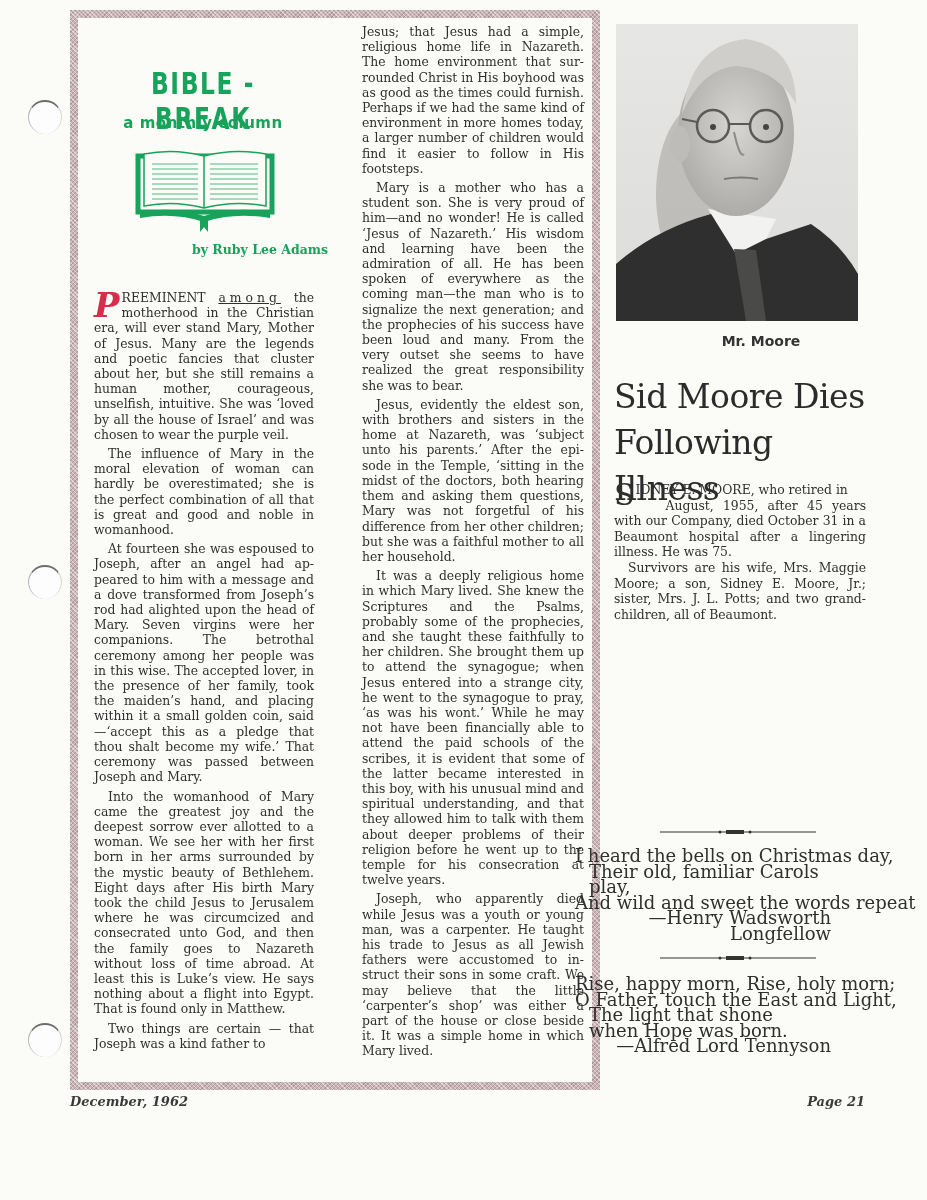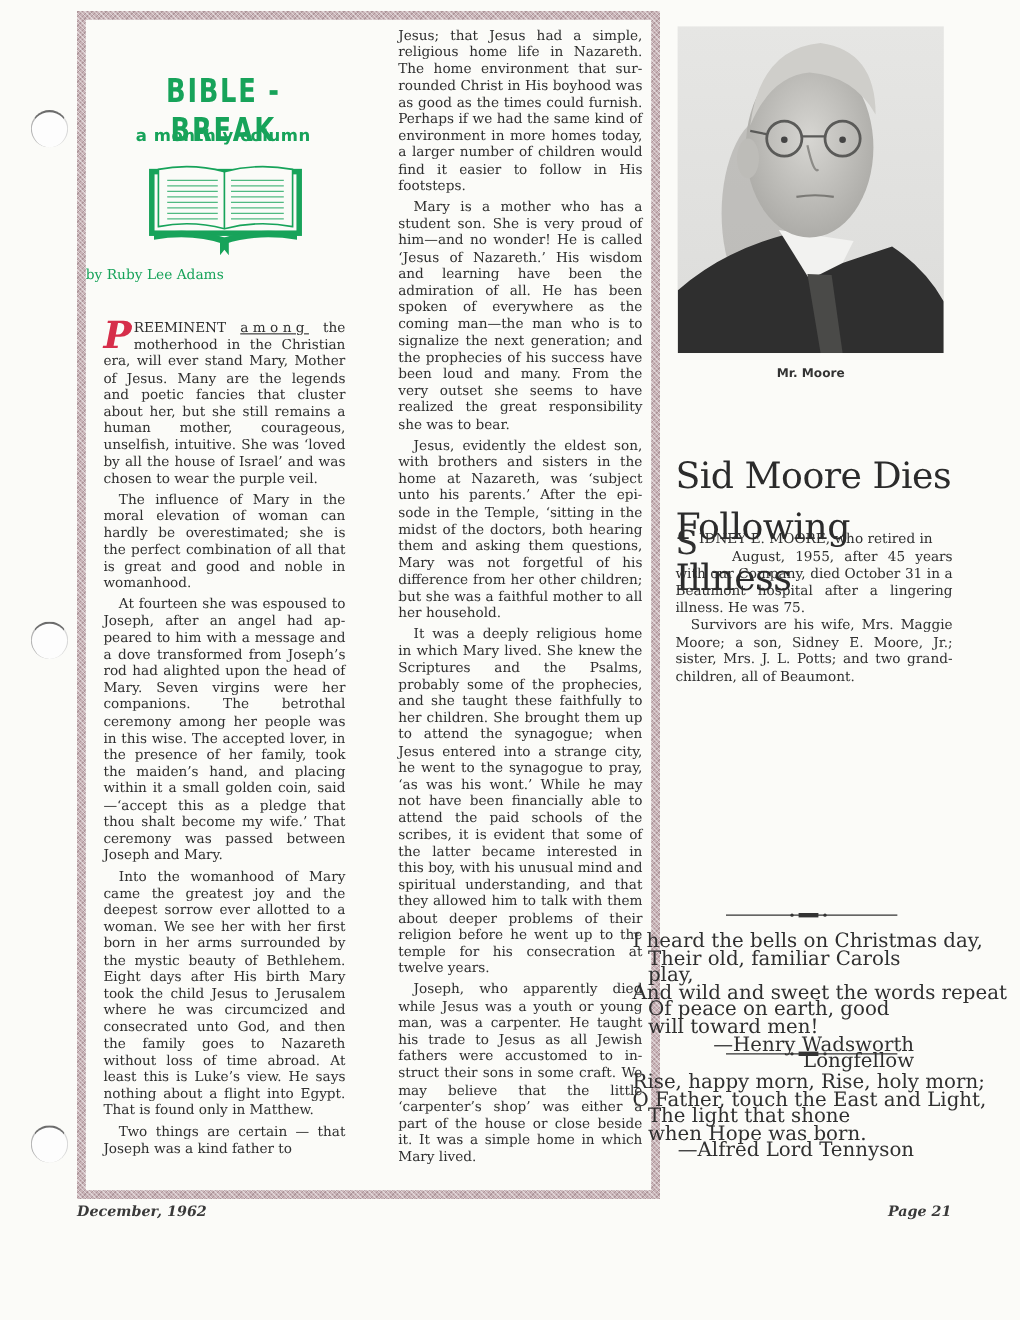--- a/index.html
+++ b/index.html
@@ -45,44 +45,44 @@
     font-weight: bold; color: #17a35a; font-size: 30px; letter-spacing: 2px;
     transform: scaleX(0.78); transform-origin: center;
   }
   .bb-sub {
     position: absolute; left: 0; top: 96px; width: 250px; text-align: center;
     font-family: "DejaVu Sans", "Liberation Sans", sans-serif;
     font-weight: bold; color: #17a35a; font-size: 15px; letter-spacing: 0.5px;
   }
   .bb-book { position: absolute; left: 56px; top: 128px; width: 142px; height: 88px; }
   .bb-author {
-    position: absolute; left: 0; top: 224px; width: 250px; text-align: left;
-    font-weight: normal; color: #17a35a; font-size: 12.5px;
+    position: absolute; left: 0; top: 224px; width: 250px; text-align: right;
+    font-weight: bold; color: #17a35a; font-size: 12.5px;
   }
   .dropcap {
     float: left; font-family: "DejaVu Serif", serif; font-weight: bold;
     color: #d62e4a; font-size: 34px; line-height: 30px; margin: 0 2px 0 0;
     font-style: italic;
   }
   .spaced { letter-spacing: 4px; text-decoration: underline; }
 
   .photo {
     position: absolute; left: 616px; top: 24px; width: 242px; height: 297px;
     background: linear-gradient(180deg, #e6e6e4 0%, #dcdcda 100%);
     overflow: hidden;
   }
   .caption {
-    position: absolute; left: 616px; top: 333px; width: 242px; text-align: center;
+    position: absolute; left: 640px; top: 333px; width: 242px; text-align: center;
     font-family: "DejaVu Sans", "Liberation Sans", sans-serif;
-    font-weight: bold; font-size: 11px; color: #333;
+    font-weight: bold; font-size: 14px; color: #333;
   }
   .headline {
     position: absolute; left: 614px; top: 374px; width: 260px;
     font-family: "DejaVu Serif", "Liberation Serif", serif;
-    font-size: 33px; line-height: 46px; color: #2b2b2b; letter-spacing: -0.5px; margin-top: 36px;
+    font-size: 33px; line-height: 46px; color: #2b2b2b; letter-spacing: -0.5px;
   }
   .obit {
     position: absolute; left: 614px; top: 482px; width: 252px;
     font-size: 12.4px; line-height: 15.6px; text-align: justify;
   }
   .obit p { margin: 0; text-indent: 14px; }
   .obit p.first { text-indent: 0; }
   .obit .cap-s { float: left; font-size: 30px; line-height: 26px; margin-right: 1px; }
   .obit .indent-line { padding-left: 30px; }
   .ornament {
@@ -200,21 +200,20 @@
   <line x1="0" y1="3" x2="156" y2="3" stroke="#333" stroke-width="1.2"></line>
   <rect x="66" y="1" width="18" height="4" fill="#333"></rect>
   <circle cx="60" cy="3" r="1.5" fill="#333"></circle>
     <circle cx="90" cy="3" r="1.5" fill="#333"></circle>
 </svg>
 
 <div class="poem" style="top:848px">
   <div class="l">I heard the bells on Christmas day,</div>
   <div class="l i1">Their old, familiar Carols play,</div>
   <div class="l">And wild and sweet the words repeat</div>
-  <div class="l i1" style="text-indent:0; padding-right:10px">Of peace on earth, good will toward men!</div>
   <div class="attr">—Henry Wadsworth Longfellow</div>
 </div>
 
 <svg class="ornament" style="top:955px" viewBox="0 0 156 6">
   <line x1="0" y1="3" x2="156" y2="3" stroke="#333" stroke-width="1.2"></line>
   <rect x="66" y="1" width="18" height="4" fill="#333"></rect>
   <circle cx="60" cy="3" r="1.5" fill="#333"></circle>
     <circle cx="90" cy="3" r="1.5" fill="#333"></circle>
 </svg>
 

